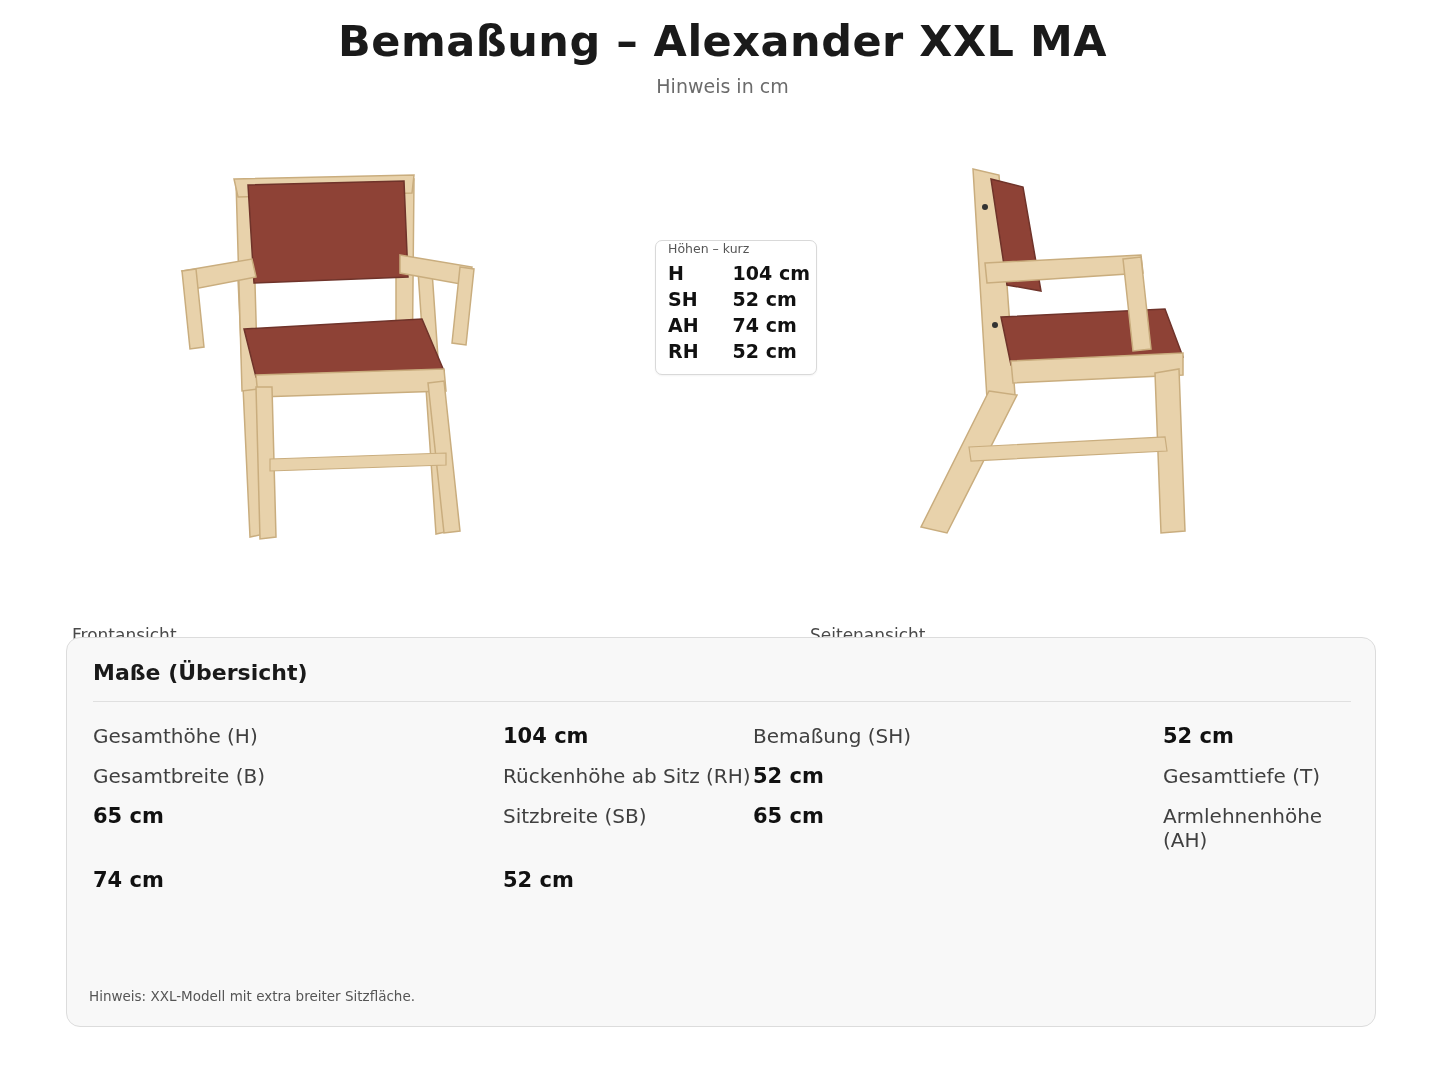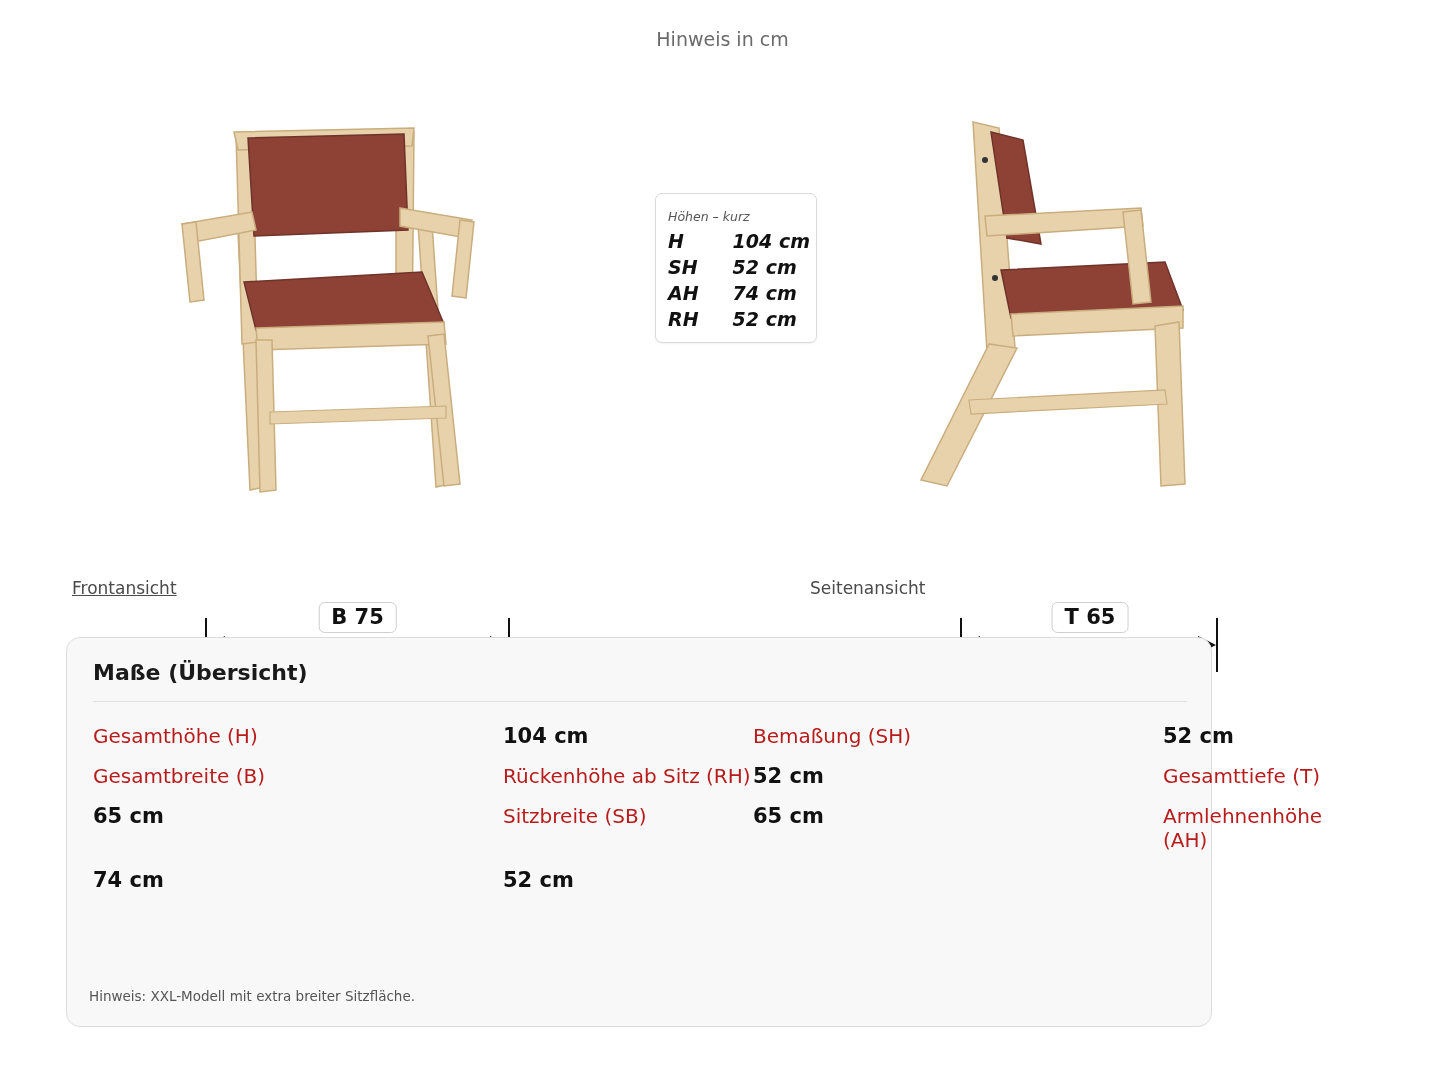--- a/index.html
+++ b/index.html
@@ -55,26 +55,25 @@
   }
   .label-front { left: 72px; top: 528px; text-decoration: underline; }
   .label-side  { left: 810px; top: 528px; }
 
   
   .heights-box {
     position: absolute;
     left: 655px;
     top: 143px;
     width: 136px;
-    padding: 15px 12px 10px 12px;
+    padding: 0 12px 10px 12px;
     border: 1px solid #d9d9d9;
     border-radius: 7px;
     background: #ffffff;
     box-shadow: 0 1px 2px rgba(0,0,0,0.05);
-    font-style: italic;
   }
   .heights-caption {
     font-size: 12.5px;
     color: #555555;
     margin-bottom: 4px;
   }
   .heights-table {
     border-collapse: collapse;
   }
   .heights-table td {
@@ -127,21 +126,21 @@
     font-weight: bold;
     color: #111111;
     white-space: nowrap;
   }
 
   
   .spec-card {
     position: absolute;
     left: 66px;
     top: 637px;
-    width: 1146px;
+    width: 1310px;
     height: 390px;
     border: 1px solid #dcdcdc;
     border-radius: 14px;
     background: #f8f8f8;
     box-sizing: border-box;
   }
   .spec-title {
     font-size: 22px;
     font-weight: bold;
     color: #1a1a1a;
@@ -153,21 +152,21 @@
     background: #e0e0e0;
   }
   .spec-grid {
     display: grid;
     grid-template-columns: 410px 250px 410px 200px;
     padding: 14px 0 0 26px;
     row-gap: 0;
   }
   .spec-label {
     font-size: 20px;
-    color: #b91c1c;
+    color: #404040;
     padding: 8px 0;
   }
   .spec-value {
     font-size: 21px;
     font-weight: bold;
     color: #111111;
     padding: 8px 0;
   }
   .spec-note {
     position: absolute;
@@ -177,20 +176,21 @@
     color: #555555;
   }
 
   
   svg { display: block; }
 </style>
 </head>
 <body>
 
 <div class="header">
+  <h1 class="title">Bemaßung – Alexander XXL MA</h1>
   <div class="subtitle">Hinweis in cm</div>
 </div>
 
 <div class="views">
 
   <div class="view-panel view-front">
     <svg width="390" height="400" viewBox="0 0 390 400">
 
       <path d="M78 120 L92 120 L104 375 L90 378 Z" fill="#e8d2ab" stroke="#c9ad7e" stroke-width="1.5"></path>
       <path d="M258 112 L272 112 L290 372 L276 375 Z" fill="#e8d2ab" stroke="#c9ad7e" stroke-width="1.5"></path>

